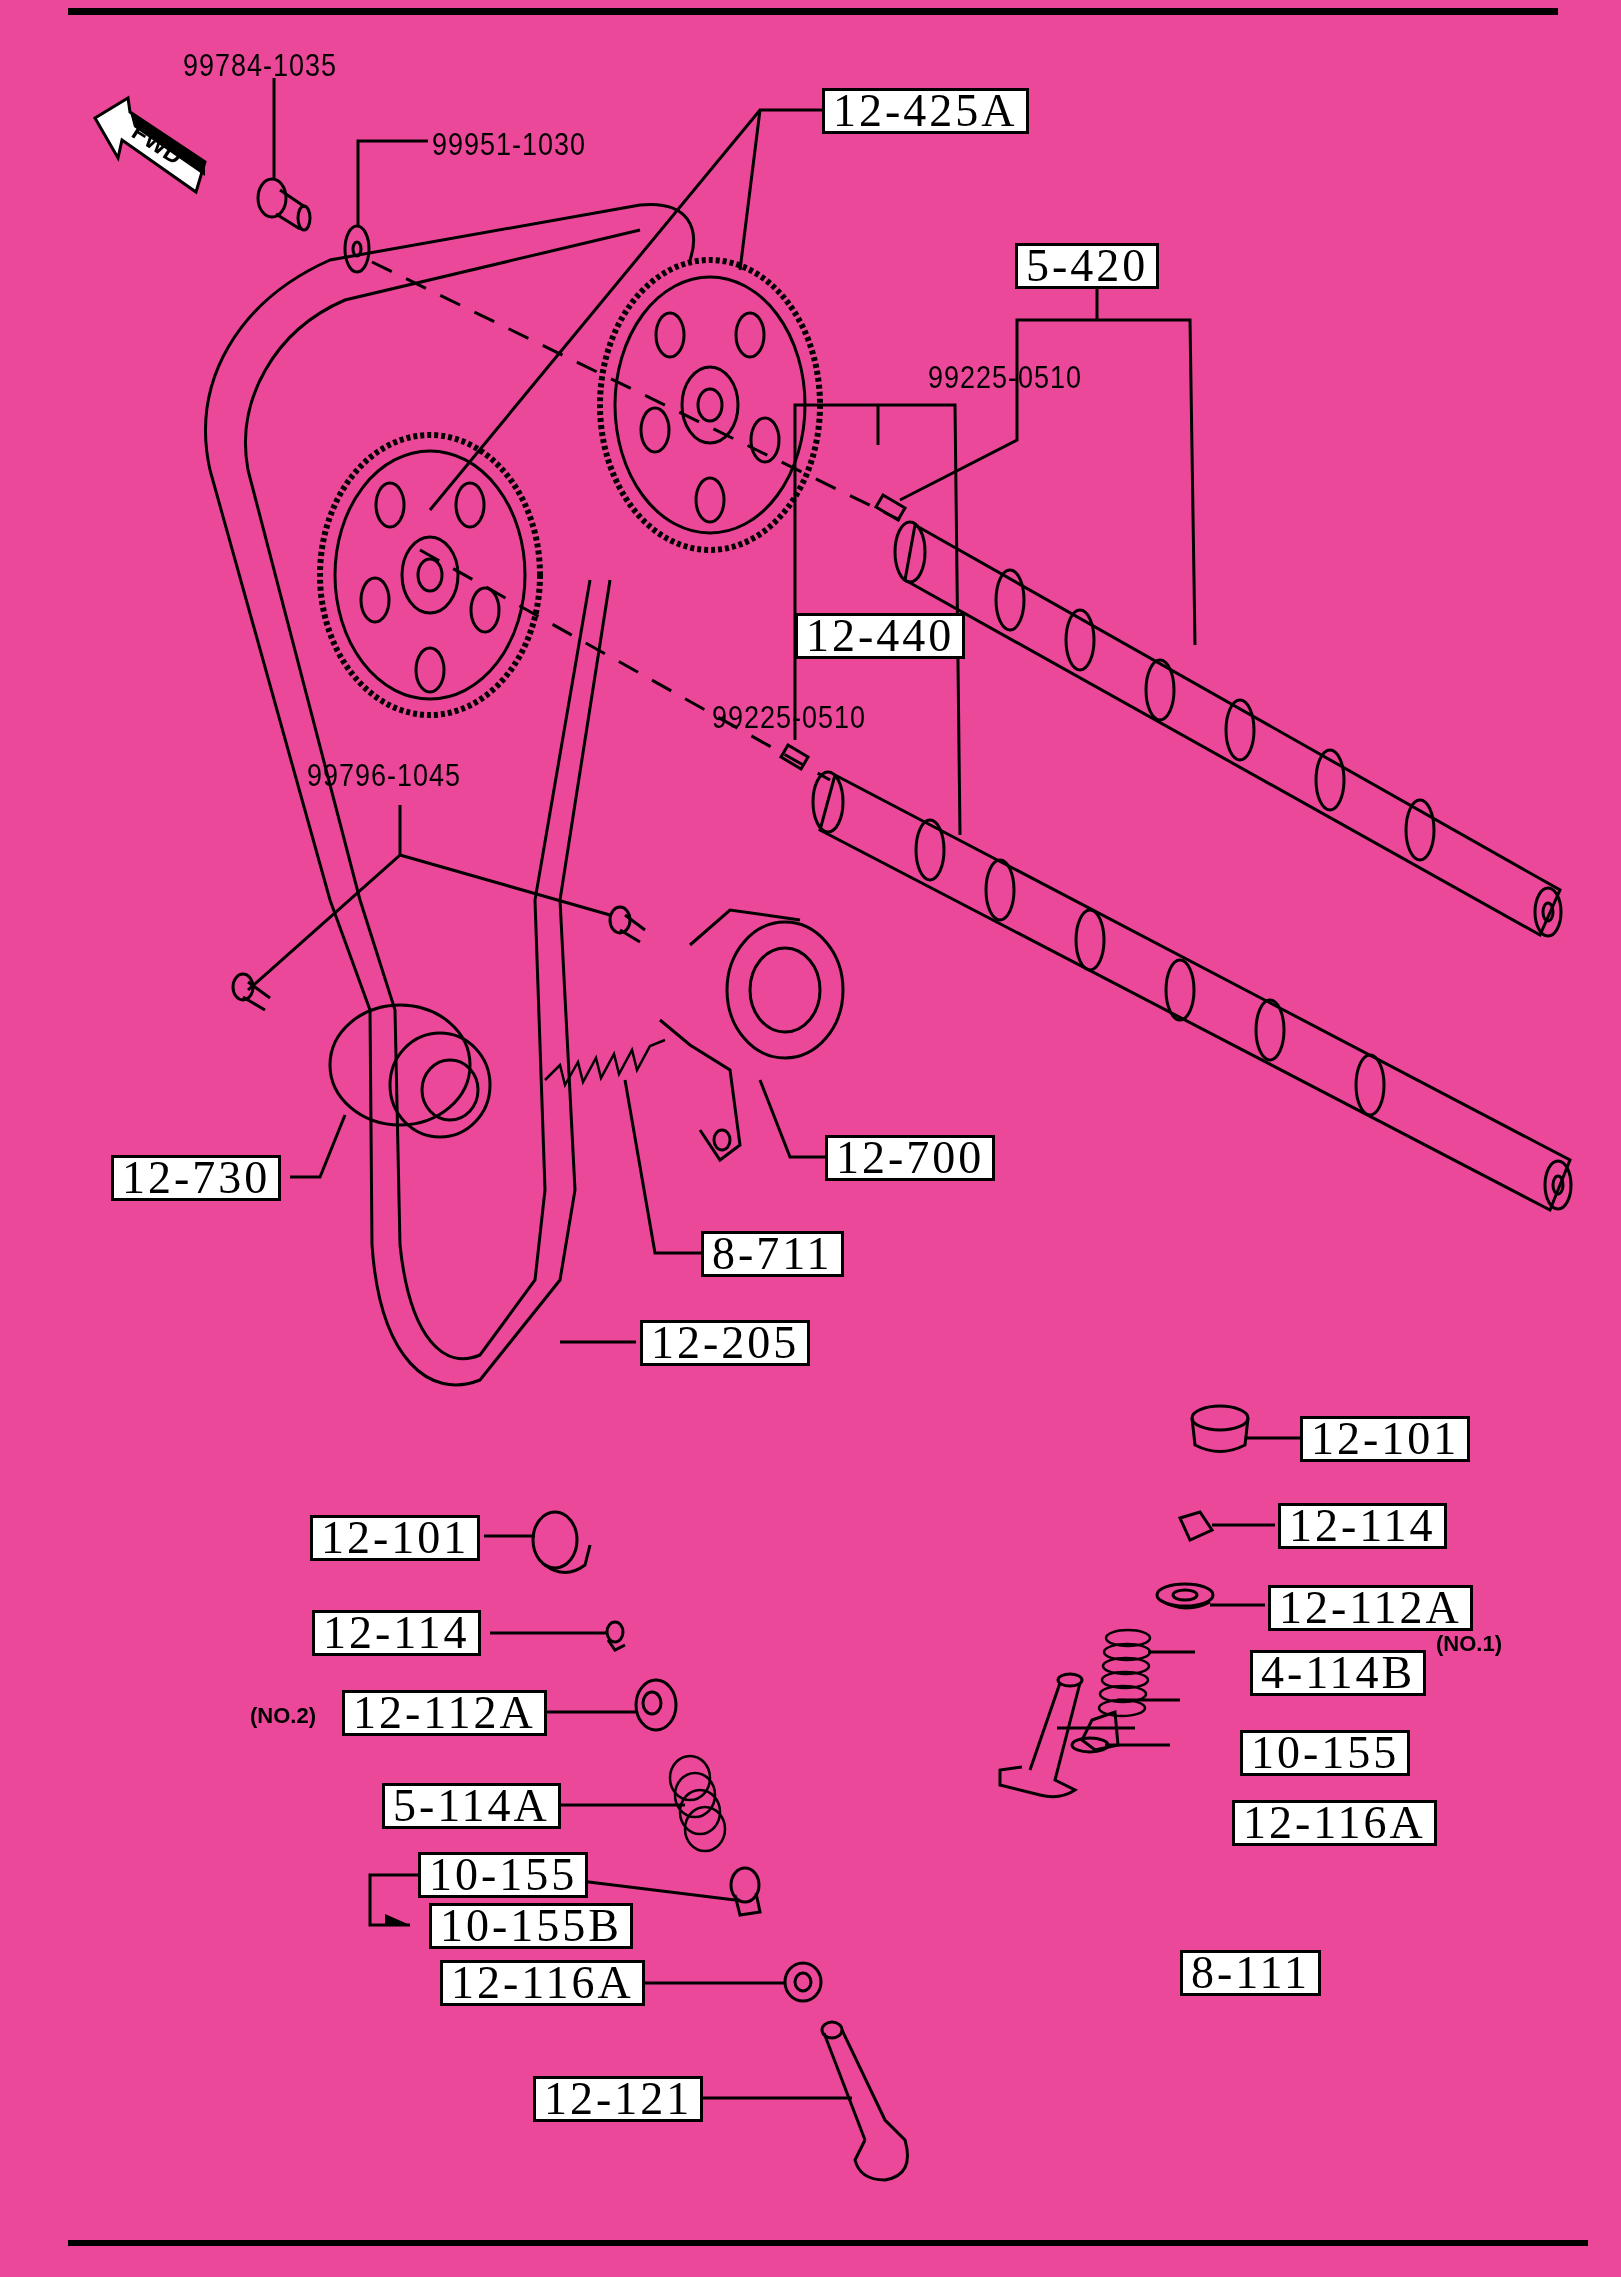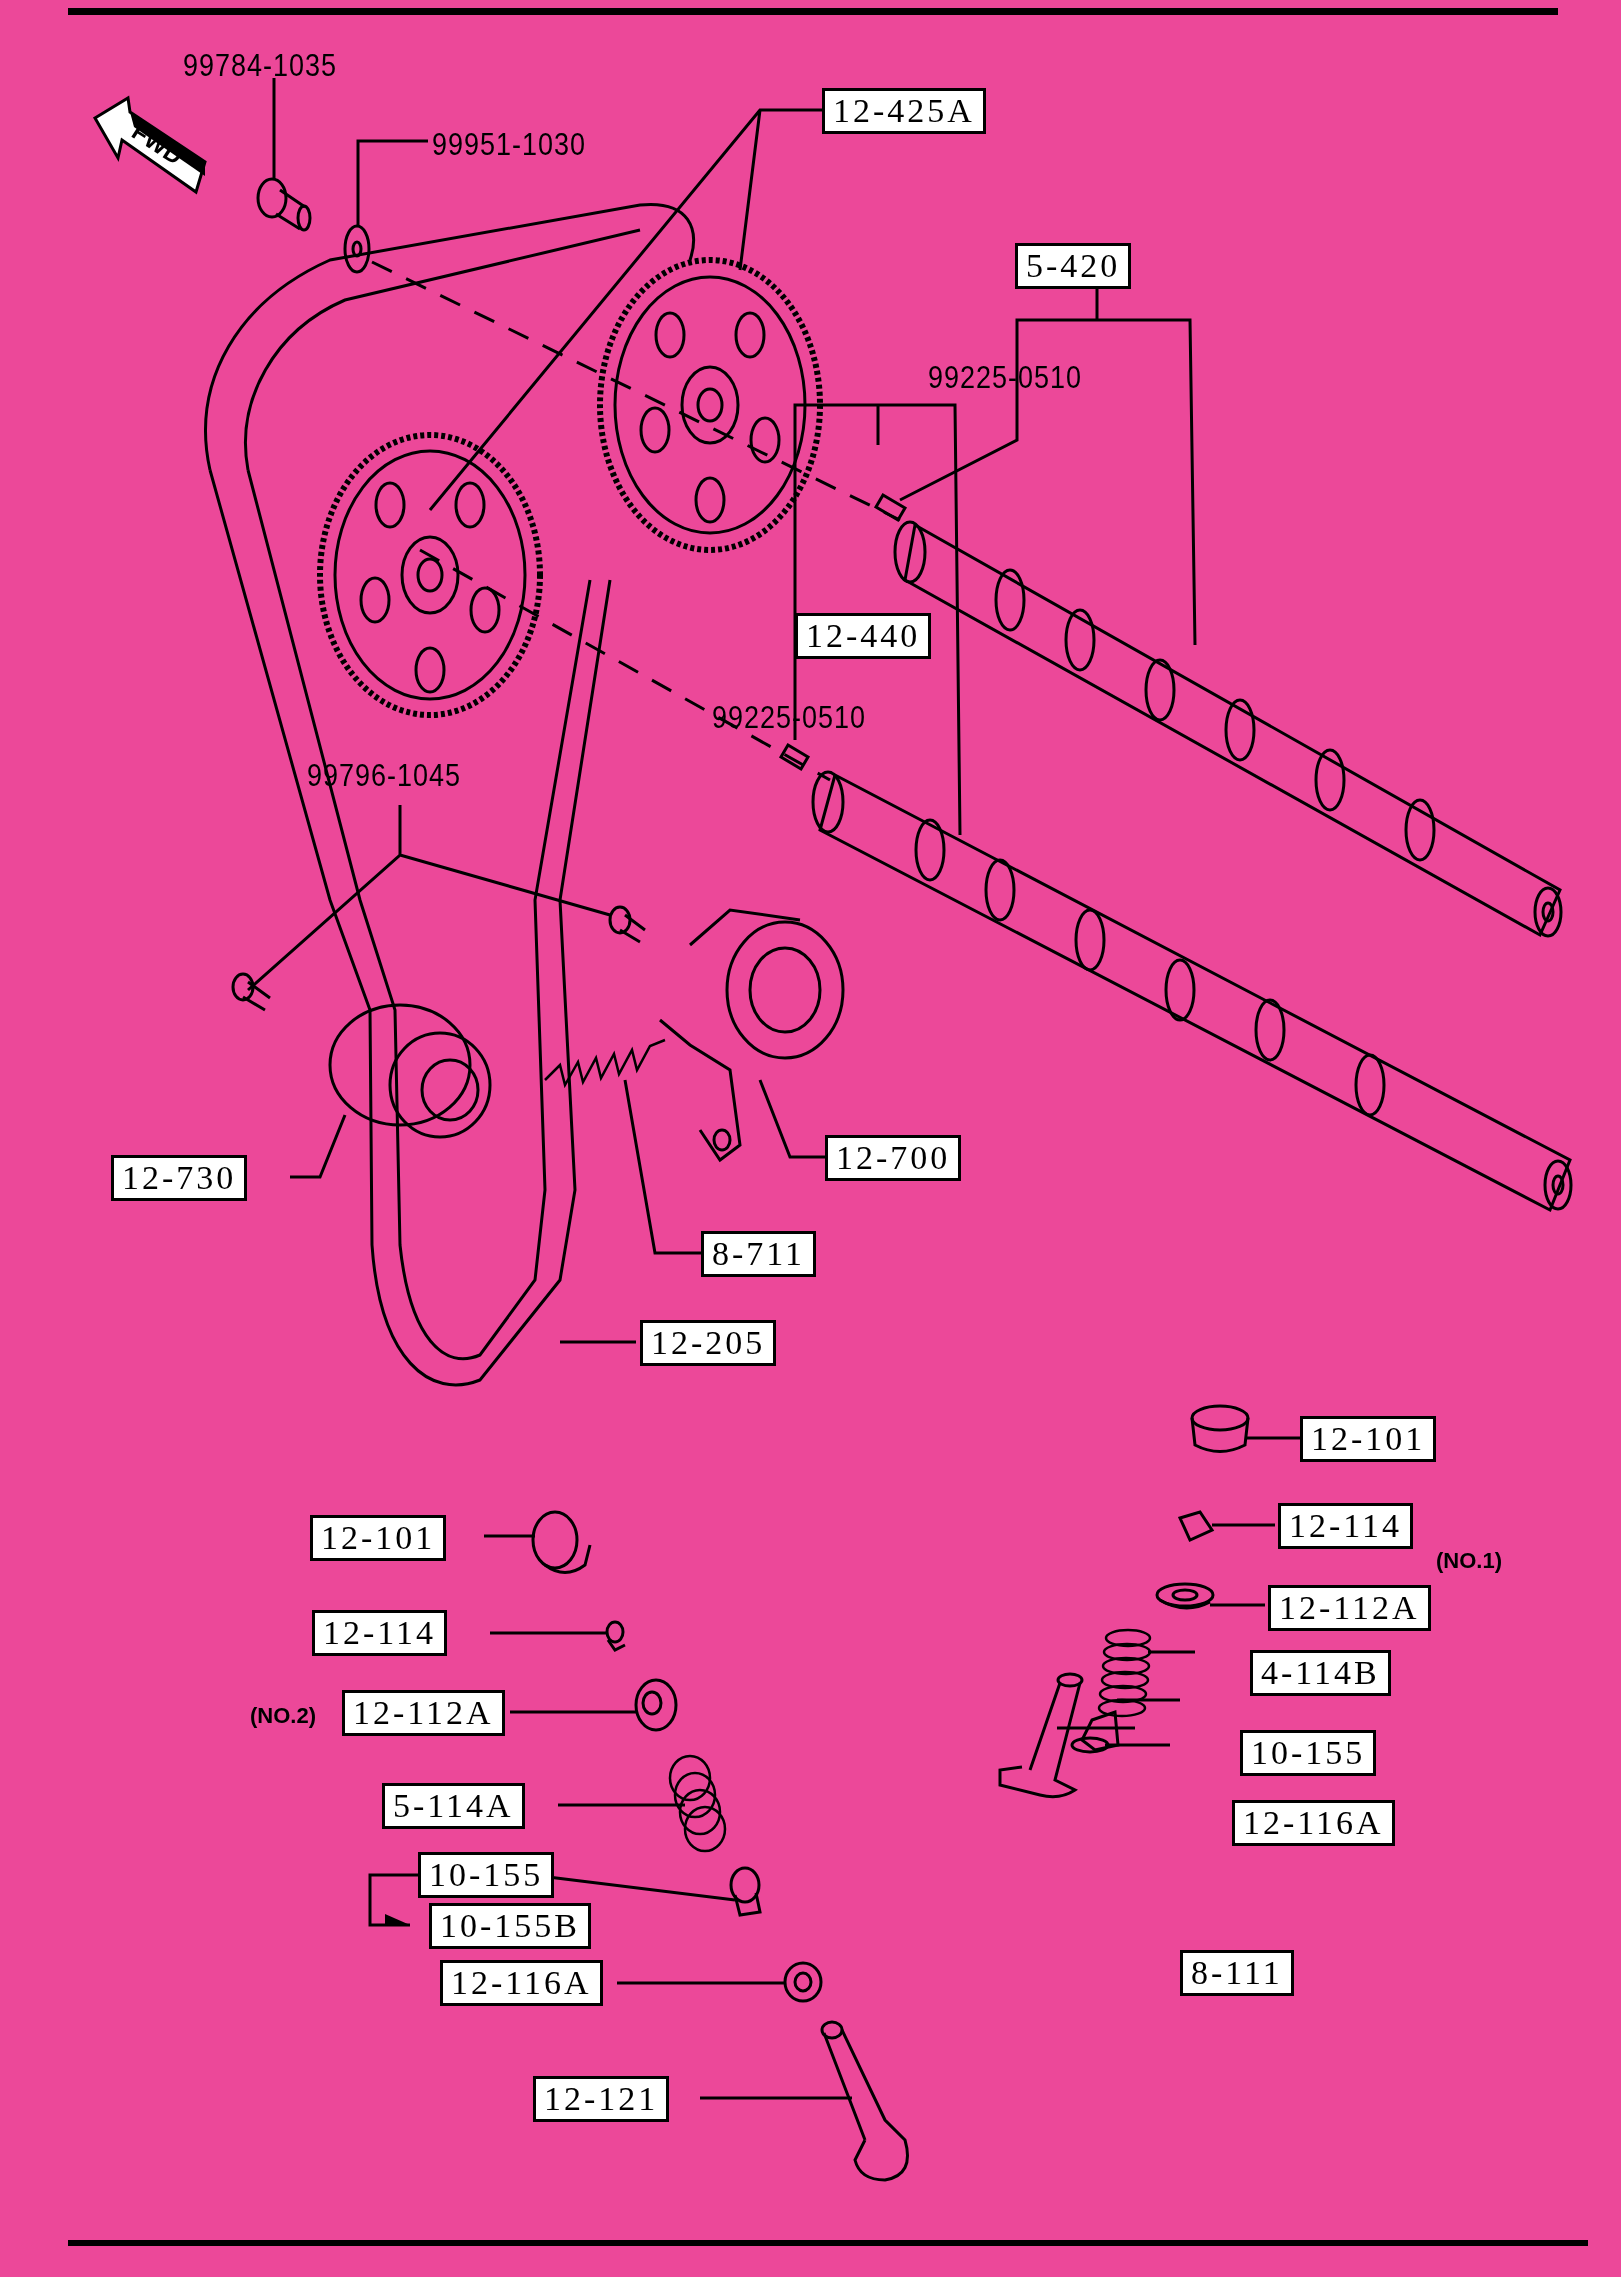--- a/index.html
+++ b/index.html
@@ -1,19 +1,19 @@
 <!DOCTYPE html>
 <html><head>
 <meta charset="utf-8">
 <style>
   html,body{margin:0;padding:0;background:#fff;}
   #page{position:relative;width:1621px;height:2277px;background:#ec4899;overflow:hidden;font-family:"Liberation Serif",serif;color:#000;}
   svg#art{position:absolute;left:0;top:0;}
   .pn{position:absolute;font-family:"Liberation Sans",sans-serif;font-size:27px;letter-spacing:1px;color:#000;white-space:nowrap;transform:scaleY(1.15);transform-origin:left top;}
-  .box{position:absolute;border:3px solid #000;background:#fff;font-family:"Liberation Serif",serif;font-size:34px;line-height:40px;height:40px;padding:0 8px;letter-spacing:3px;white-space:nowrap;box-sizing:content-box;}
+  .box{position:absolute;border:3px solid #000;background:#fff;font-family:"Liberation Serif",serif;font-size:46px;line-height:40px;height:40px;padding:0 8px;letter-spacing:3px;white-space:nowrap;box-sizing:content-box;}
   .note{position:absolute;font-family:"Liberation Sans",sans-serif;font-weight:bold;font-size:22px;white-space:nowrap;}
   .fwd{position:absolute;font-family:"Liberation Sans",sans-serif;font-weight:bold;font-size:24px;transform:rotate(33deg);}
 </style>
 </head>
 <body>
 
 <div id="page">
 
 <svg id="art" width="1621" height="2277" viewBox="0 0 1621 2277" fill="none" stroke="#000" stroke-width="3">
 
@@ -224,21 +224,21 @@
 <div class="box" style="left:1015px;top:243px;">5-420</div>
 <div class="box" style="left:795px;top:613px;">12-440</div>
 <div class="box" style="left:111px;top:1155px;">12-730</div>
 <div class="box" style="left:825px;top:1135px;">12-700</div>
 <div class="box" style="left:701px;top:1231px;">8-711</div>
 <div class="box" style="left:640px;top:1320px;">12-205</div>
 
 <div class="box" style="left:1300px;top:1416px;">12-101</div>
 <div class="box" style="left:1278px;top:1503px;">12-114</div>
 <div class="box" style="left:1268px;top:1585px;">12-112A</div>
-<div class="note" style="left:1436px;top:1548px;">(NO.1)</div>
+<div class="note" style="left:1436px;top:1631px;">(NO.1)</div>
 <div class="box" style="left:1250px;top:1650px;">4-114B</div>
 <div class="box" style="left:1240px;top:1730px;">10-155</div>
 <div class="box" style="left:1232px;top:1800px;">12-116A</div>
 <div class="box" style="left:1180px;top:1950px;">8-111</div>
 
 <div class="box" style="left:310px;top:1515px;">12-101</div>
 <div class="box" style="left:312px;top:1610px;">12-114</div>
 <div class="note" style="left:250px;top:1703px;">(NO.2)</div>
 <div class="box" style="left:342px;top:1690px;">12-112A</div>
 <div class="box" style="left:382px;top:1783px;">5-114A</div>

